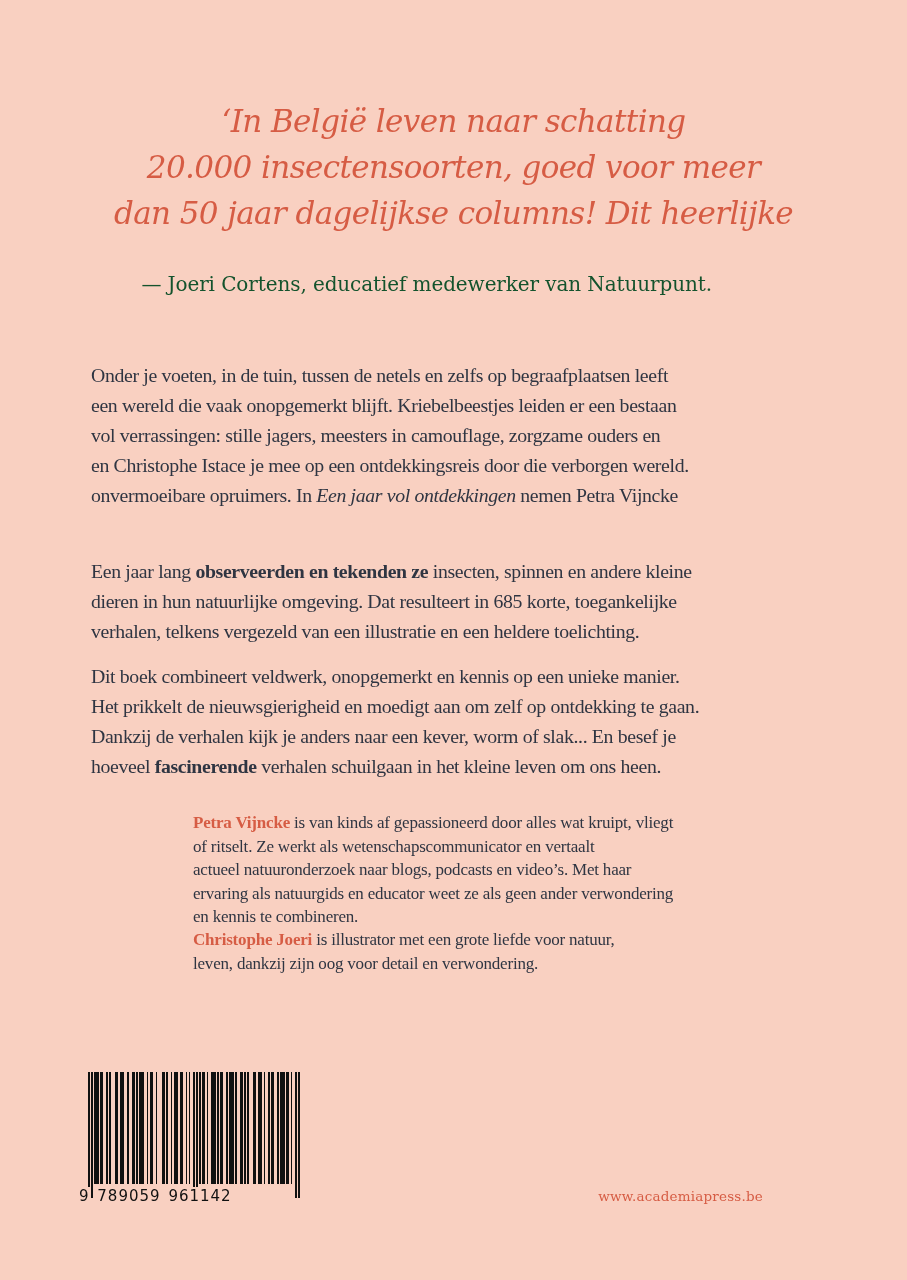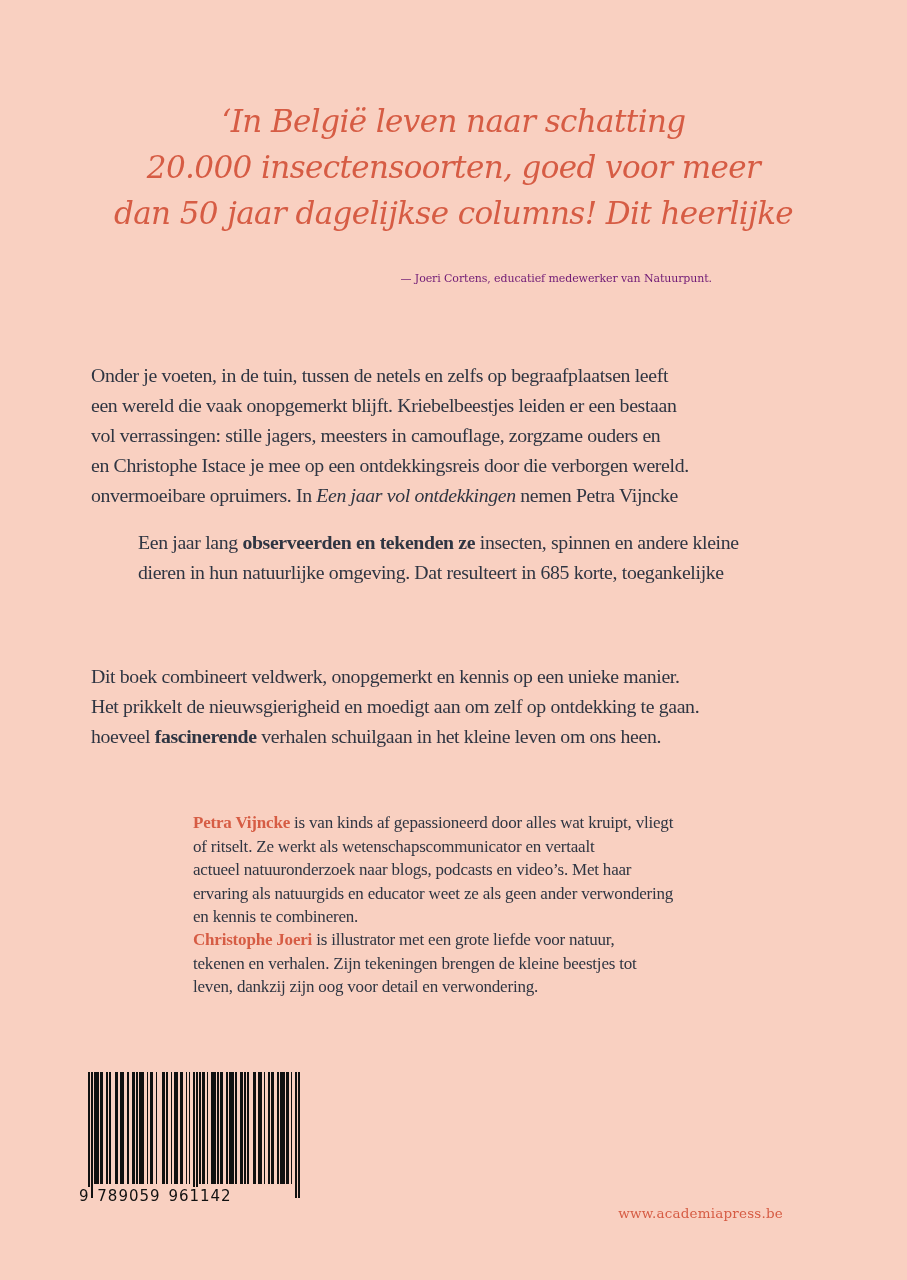--- a/index.html
+++ b/index.html
@@ -15,36 +15,36 @@
     color: #d65c44;
     font-family: "DejaVu Serif", serif;
     font-style: italic;
     font-size: 31px;
     line-height: 46px;
     letter-spacing: -0.6px;
   }
   .quote .line { display: block; white-space: nowrap; }
   .attribution {
     position: absolute; right: 195px; top: 272px;
-    color: #701a75;
-    font-family: "DejaVu Serif", serif;
-    font-size: 11px;
+    color: #14532d;
+    font-family: "DejaVu Serif", serif;
+    font-size: 20px;
     letter-spacing: -0.1px;
   }
   .body-text {
     position: absolute; left: 91px; width: 720px;
     color: #2f3542;
     font-family: "Liberation Serif", serif;
     font-size: 19.8px;
     line-height: 30px;
     letter-spacing: -0.35px;
   }
   .body-text .line { display: block; white-space: nowrap; }
   .p1 { top: 360px; }
-  .p2 { top: 527px; margin-left: 47px; }
+  .p2 { top: 556px; }
   .p3 { top: 661px; }
   .bold { font-weight: bold; }
   .ital { font-style: italic; }
   .bio {
     position: absolute; left: 193px; width: 620px;
     color: #2f3542;
     font-family: "Liberation Serif", serif;
     font-size: 17px;
     line-height: 23.5px;
     letter-spacing: -0.2px;
@@ -62,26 +62,25 @@
   .bar.guard { height: 126px; }
   .gap { height: 1px; }
   .isbn-text {
     position: absolute; top: 115px; left: -10px;
     font-family: "DejaVu Sans", sans-serif;
     font-size: 15px; color: #111; letter-spacing: 1px;
     white-space: nowrap;
   }
   .isbn-text span { background: #f9d0c1; padding: 0 1px; }
   .website {
-    position: absolute; right: 124px; top: 1188px;
+    position: absolute; right: 144px; top: 1188px;
     color: #d65c44;
     font-family: "DejaVu Serif", serif;
     font-size: 13.5px;
     letter-spacing: 0.2px;
-    margin-top: 17px;
   }
 </style>
 </head>
 <body>
 
 <div class="quote">
   <span class="line">‘In België leven naar schatting</span>
   <span class="line">20.000 insectensoorten, goed voor meer</span>
   <span class="line">dan 50 jaar dagelijkse columns! Dit heerlijke</span>
 </div>
@@ -91,39 +90,40 @@
   <span class="line">Onder je voeten, in de tuin, tussen de netels en zelfs op begraafplaatsen leeft</span>
   <span class="line">een wereld die vaak onopgemerkt blijft. Kriebelbeestjes leiden er een bestaan</span>
   <span class="line">vol verrassingen: stille jagers, meesters in camouflage, zorgzame ouders en</span>
   <span class="line">en Christophe Istace je mee op een ontdekkingsreis door die verborgen wereld.</span>
   <span class="line"><span>onvermoeibare opruimers. In </span><span class="ital">Een jaar vol ontdekkingen</span><span> nemen Petra Vijncke</span></span>
 </div>
 
 <div class="body-text p2">
   <span class="line"><span>Een jaar lang </span><span class="bold">observeerden en tekenden ze</span><span> insecten, spinnen en andere kleine</span></span>
   <span class="line">dieren in hun natuurlijke omgeving. Dat resulteert in 685 korte, toegankelijke</span>
+  <span class="line">verhalen, telkens vergezeld van een illustratie en een heldere toelichting.</span>
 </div>
 
 <div class="body-text p3">
   <span class="line">Dit boek combineert veldwerk, onopgemerkt en kennis op een unieke manier.</span>
   <span class="line">Het prikkelt de nieuwsgierigheid en moedigt aan om zelf op ontdekking te gaan.</span>
+  <span class="line">Dankzij de verhalen kijk je anders naar een kever, worm of slak... En besef je</span>
   <span class="line"><span>hoeveel </span><span class="bold">fascinerende</span><span> verhalen schuilgaan in het kleine leven om ons heen.</span></span>
 </div>
 
 <div class="bio bio1">
   <span class="line"><span class="author-name">Petra Vijncke</span><span> is van kinds af gepassioneerd door alles wat kruipt, vliegt</span></span>
   <span class="line">of ritselt. Ze werkt als wetenschapscommunicator en vertaalt</span>
   <span class="line">actueel natuuronderzoek naar blogs, podcasts en video’s. Met haar</span>
   <span class="line">ervaring als natuurgids en educator weet ze als geen ander verwondering</span>
   <span class="line">en kennis te combineren.</span>
 </div>
 
 <div class="bio bio2">
   <span class="line"><span class="author-name">Christophe Joeri</span><span> is illustrator met een grote liefde voor natuur,</span></span>
-  <span class="line">tekenen en verhalen. Zijn tekeningen brengen de kleine beestjes tot</span>
   <span class="line">leven, dankzij zijn oog voor detail en verwondering.</span>
 </div>
 
 <div class="barcode">
   <div class="barcode-bars" id="bars">
       <div class="bar guard" style="width: 1.5px;"></div>
       <div class="gap" style="width: 1.5px;"></div>
       <div class="bar guard" style="width: 1.5px;"></div>
       <div class="gap" style="width: 1.5px;"></div>
       <div class="bar" style="width: 4.5px;"></div>

